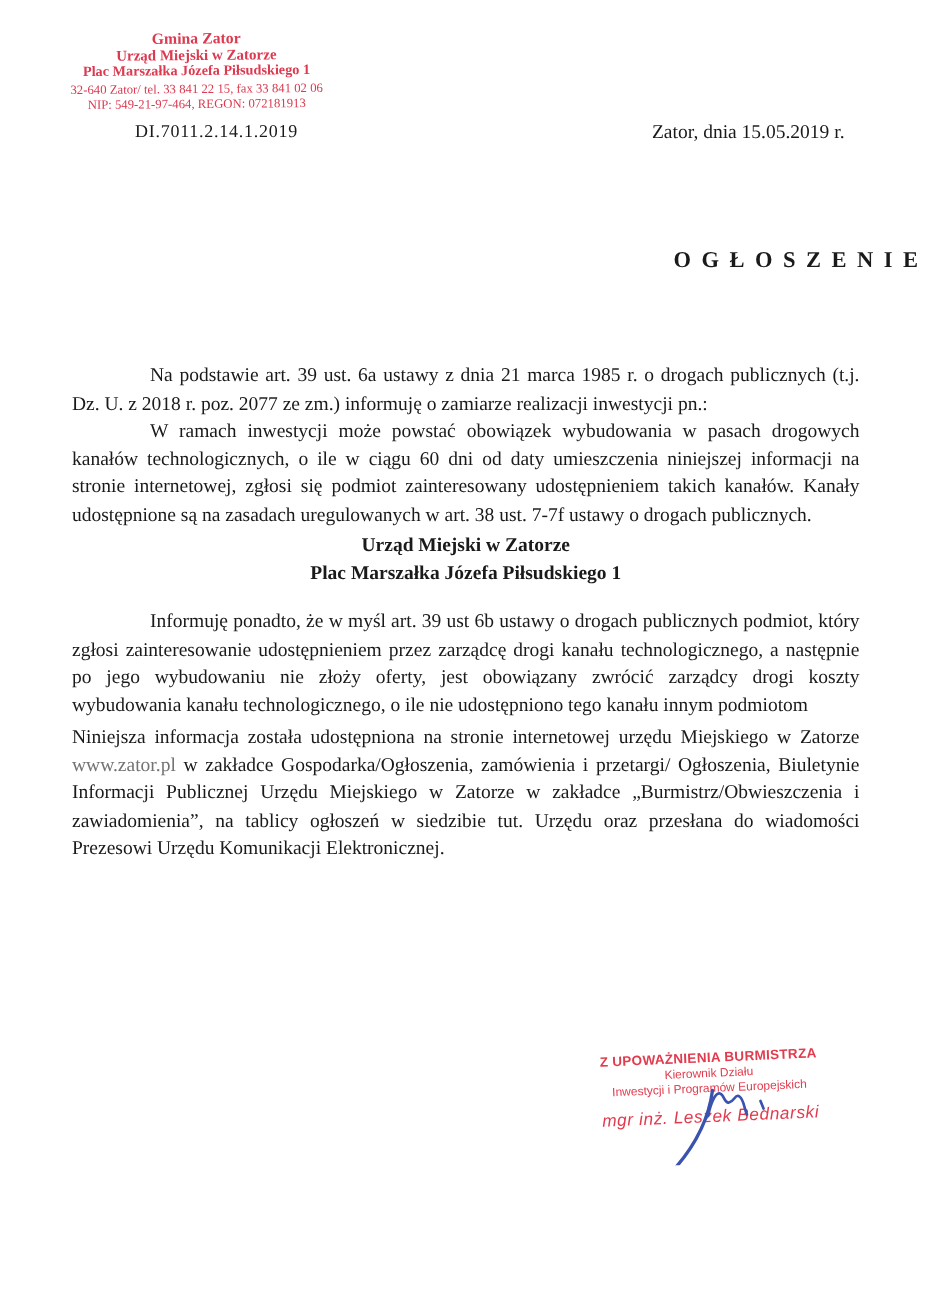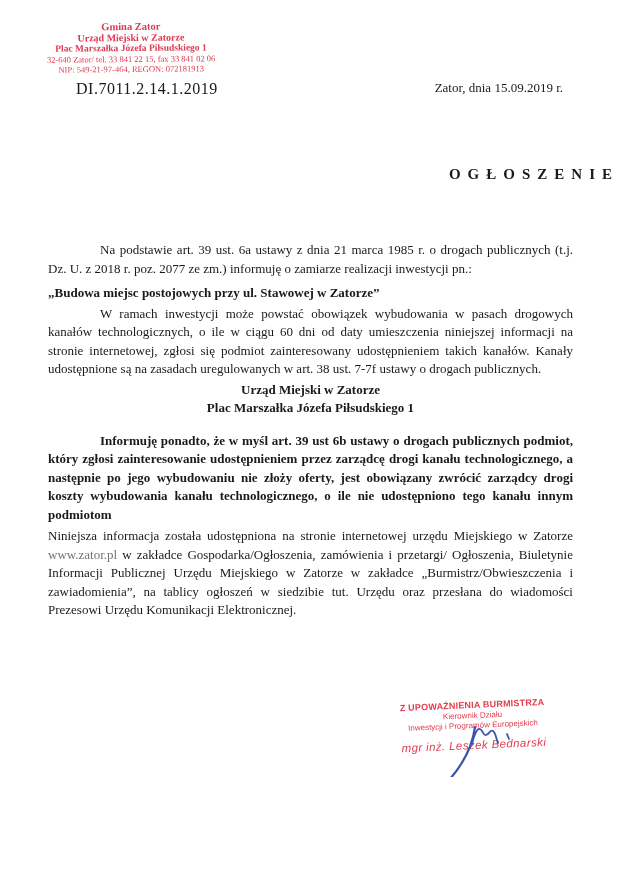--- a/index.html
+++ b/index.html
@@ -26,22 +26,22 @@
     transform: rotate(-0.5deg);
   }
   .stamp-header .s1 { font-size: 10.5px; font-weight: bold; }
   .stamp-header .s2 { font-size: 10px;  font-weight: bold; }
   .stamp-header .s3 { font-size: 9.5px; font-weight: bold; }
   .stamp-header .s4 { font-size: 8.5px; white-space: nowrap; }
   .stamp-header .s5 { font-size: 8.5px; white-space: nowrap; }
 
   
   .ref-number {
-    position: absolute; left: 76px; top: 80px;
-    font-size: 16px; letter-spacing: 0.5px; text-align: right;
+    position: absolute; left: 90px; top: 80px;
+    font-size: 12px; letter-spacing: 0.5px; text-align: right;
   }
   .date-line {
     position: absolute; right: 56px; top: 80px;
     font-size: 13px;
   }
 
   
   .doc-title {
     position: absolute; left: 0; top: 166px;
     width: 100%;
@@ -70,21 +70,21 @@
     text-align: left;
   }
   .p2 { margin-top: 0 !important; }
   .p3 { margin-top: 4px !important; }
   .address-block {
     margin-top: 2px;
     text-align: center;
     font-weight: bold;
     line-height: 18.5px;
   }
-  .p4 { margin-top: 14px !important; font-weight: bold; }
+  .p4 { margin-top: 14px !important; }
   .p5 { margin-top: 3px !important; }
   .weblink {
     color: #737373;
     cursor: pointer;
   }
 
   
   .signature-stamp {
     position: absolute;
     left: 388px; top: 700px;
@@ -112,27 +112,26 @@
 
   <div class="stamp-header">
     <div class="s1">Gmina Zator</div>
     <div class="s2">Urząd Miejski w Zatorze</div>
     <div class="s3">Plac Marszałka Józefa Piłsudskiego 1</div>
     <div class="s4">32-640 Zator/ tel. 33 841 22 15, fax 33 841 02 06</div>
     <div class="s5">NIP: 549-21-97-464,  REGON: 072181913</div>
   </div>
 
   <div class="ref-number">DI.7011.2.14.1.2019</div>
-  <div class="date-line">Zator, dnia 15.09.2019 r.</div>
+  <div class="date-line">Zator, dnia 15.05.2019 r.</div>
 
   <div class="doc-title">OGŁOSZENIE</div>
 
   <div class="body-col">
     <p class="p-indent">Na podstawie art. 39 ust. 6a ustawy z dnia 21 marca 1985 r. o drogach publicznych (t.j. Dz. U. z 2018 r. poz. 2077 ze zm.) informuję o zamiarze realizacji inwestycji pn.:</p>
-    <p class="project-title">„Budowa miejsc postojowych przy ul. Stawowej w Zatorze”</p>
     <p class="p-indent p2">W ramach inwestycji może powstać obowiązek wybudowania w pasach drogowych kanałów technologicznych, o ile w ciągu 60 dni od daty umieszczenia niniejszej informacji na stronie internetowej, zgłosi się podmiot zainteresowany udostępnieniem takich kanałów. Kanały udostępnione są na zasadach uregulowanych w art. 38 ust. 7-7f ustawy o drogach publicznych.</p>
     <div class="address-block">
       <div>Urząd Miejski w Zatorze</div>
       <div>Plac Marszałka Józefa Piłsudskiego 1</div>
     </div>
     <p class="p-indent p4">Informuję ponadto, że w myśl art. 39 ust 6b ustawy o drogach publicznych podmiot, który zgłosi zainteresowanie udostępnieniem przez zarządcę drogi kanału technologicznego, a następnie po jego wybudowaniu nie złoży oferty, jest obowiązany zwrócić zarządcy drogi koszty wybudowania kanału technologicznego, o ile nie udostępniono tego kanału innym podmiotom</p>
     <p class="p5"><span>Niniejsza informacja została udostępniona na stronie internetowej urzędu Miejskiego w Zatorze </span><a class="weblink">www.zator.pl</a><span> w zakładce Gospodarka/Ogłoszenia, zamówienia i przetargi/ Ogłoszenia, Biuletynie Informacji Publicznej Urzędu Miejskiego w Zatorze w zakładce „Burmistrz/Obwieszczenia i zawiadomienia”, na tablicy ogłoszeń w siedzibie tut. Urzędu oraz przesłana do wiadomości Prezesowi Urzędu Komunikacji Elektronicznej.</span></p>
   </div>
 
   <div class="signature-stamp">

